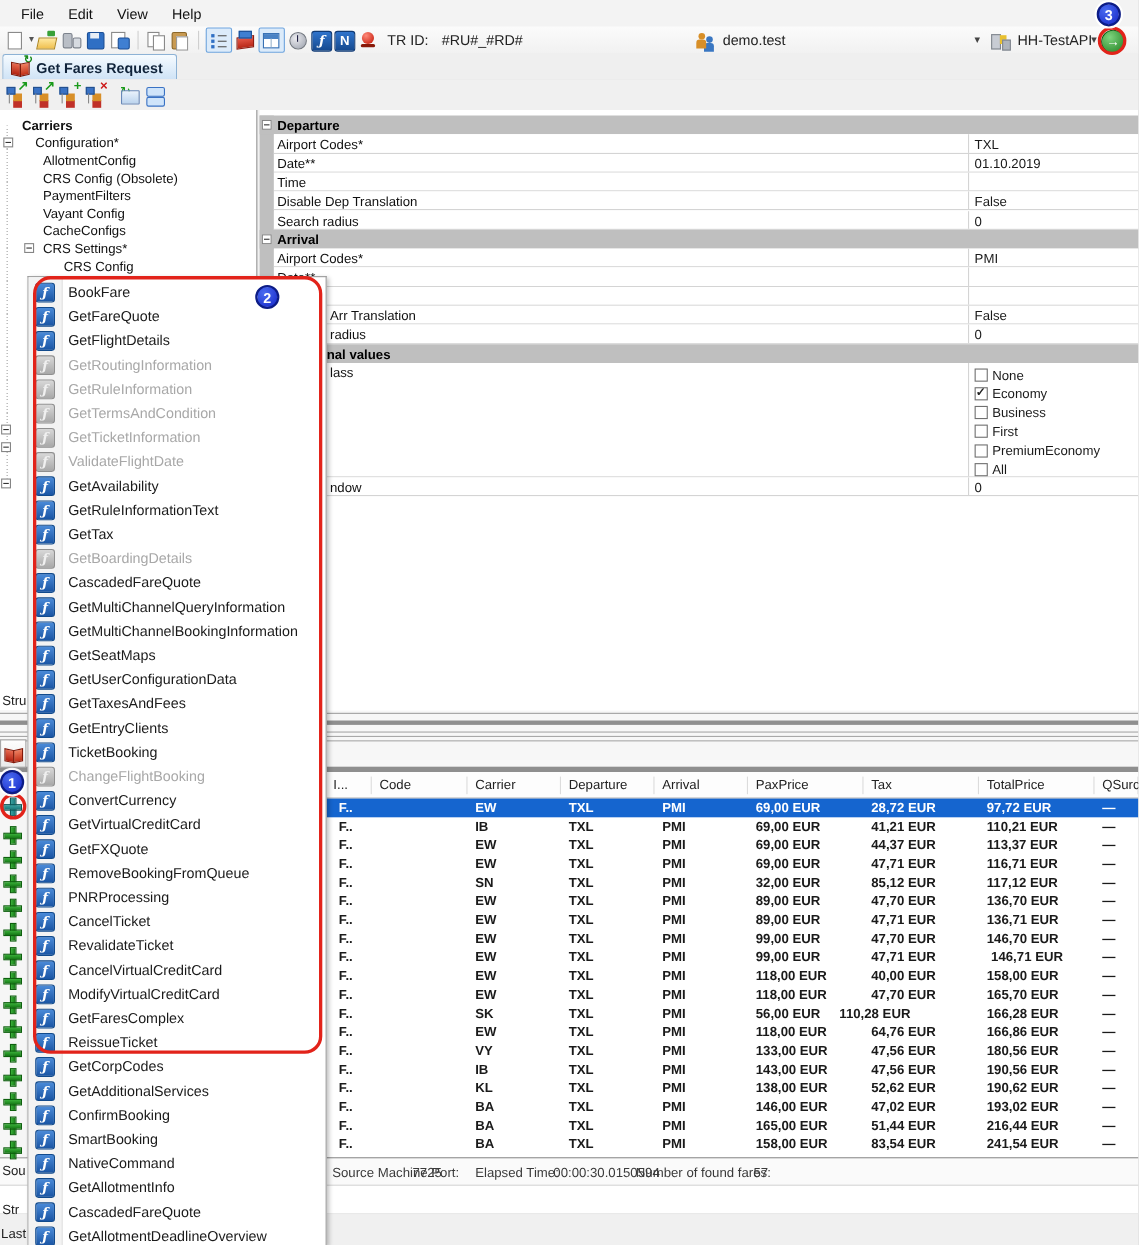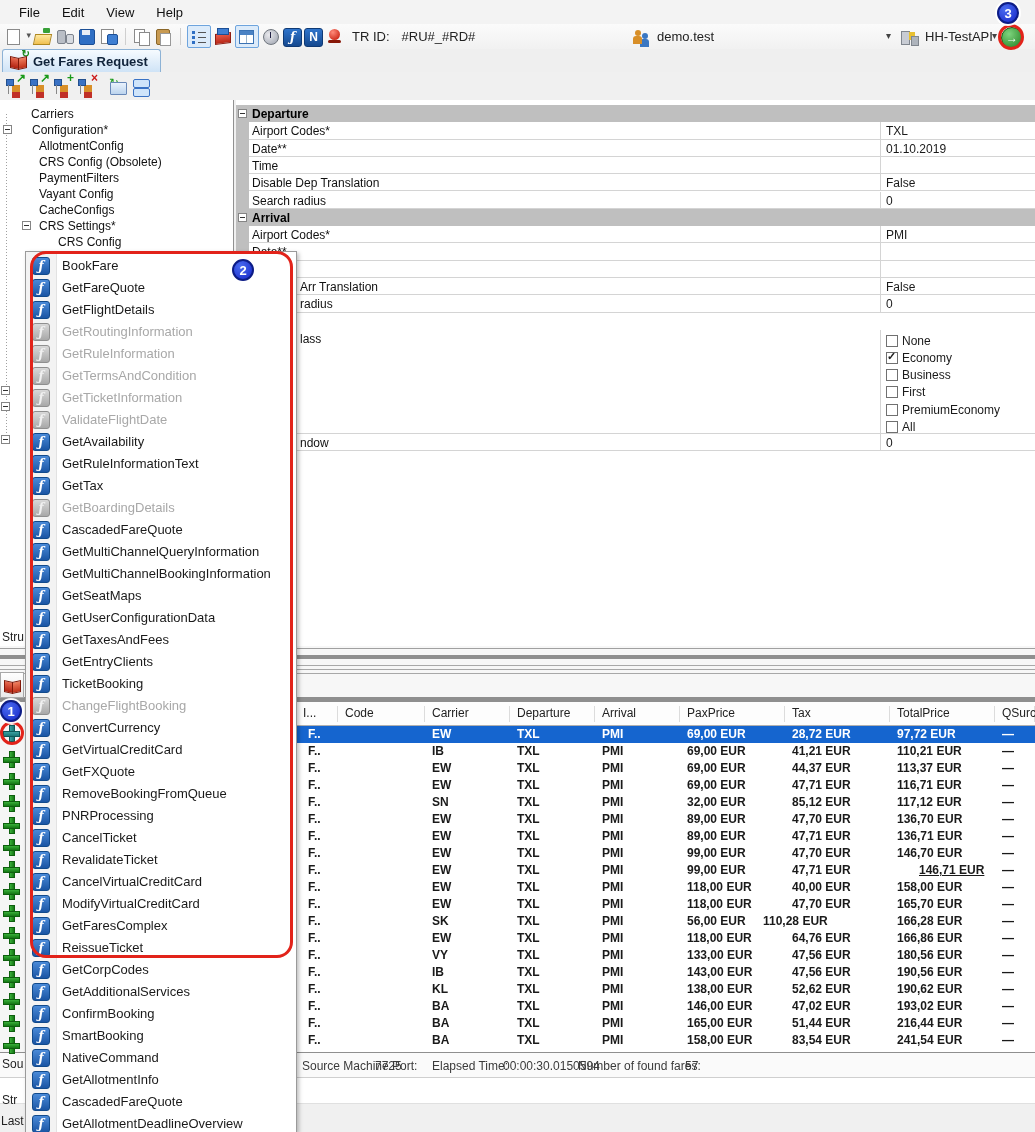--- a/index.html
+++ b/index.html
@@ -227,21 +227,21 @@
       <div class="tico split-view-icon"></div>
     </div>
 
   <div class="rightpanel"></div>
 
   <div class="treepanel" id="treepanel">
     <div class="dotguide"></div>
     <span class="exp" style="left:1px;top:286px;"></span>
     <span class="exp" style="left:1px;top:302px;"></span>
     <span class="exp" style="left:1px;top:335px;"></span>
-  <div class="titem" style="top: 6px; left: 31px;">Carriers</div>
+  <div class="titem" style="top: 6px; left: 20px; font-weight: bold;">Carriers</div>
       <div class="titem" style="top: 22px; left: 32px;">Configuration*</div>
       <span class="exp" style="left: 3px; top: 25px;"></span>
       <div class="titem" style="top: 38px; left: 39px;">AllotmentConfig</div>
       <div class="titem" style="top: 54px; left: 39px;">CRS Config (Obsolete)</div>
       <div class="titem" style="top: 70px; left: 39px;">PaymentFilters</div>
       <div class="titem" style="top: 86px; left: 39px;">Vayant Config</div>
       <div class="titem" style="top: 102px; left: 39px;">CacheConfigs</div>
       <div class="titem" style="top: 118px; left: 39px;">CRS Settings*</div>
       <span class="exp" style="left: 22px; top: 121px;"></span>
       <div class="titem" style="top: 134px; left: 58px;">CRS Config</div>
@@ -289,20 +289,24 @@
         <div class="pg-label"></div>
         <div class="pg-value"></div>
       </div>
       <div class="pg-row" style="top: 173px; height: 17.3px;">
         <div class="pg-label clip">Arr Translation</div>
         <div class="pg-value">False</div>
       </div>
       <div class="pg-row" style="top: 190.3px; height: 17.3px;">
         <div class="pg-label clip">radius</div>
         <div class="pg-value">0</div>
+      </div>
+      <div class="pg-header" style="top: 207.6px;">
+        <span class="exp"></span>
+        <div class="pg-htext clip">nal values</div>
       </div>
       <div class="pg-row" style="top: 224.9px; height: 103.8px;">
         <div class="pg-label clip">lass</div>
         <div class="pg-value">
           <div class="cb-line">
             <span class="cb"></span>
             <div class="cb-lab">None</div>
           </div>
           <div class="cb-line">
             <span class="cb checked"></span>
@@ -442,21 +446,21 @@
         <div class="td" style="left: 699px; width: 40px;">—</div>
       </div>
       <div class="trow" style="top: 160px;">
         <div class="td" style="left: 0px; width: 42px; padding-left: 12px;">F..</div>
         <div class="td" style="left: 42px; width: 87px;"></div>
         <div class="td" style="left: 129px; width: 85px;">EW</div>
         <div class="td" style="left: 214px; width: 85px;">TXL</div>
         <div class="td" style="left: 299px; width: 85px;">PMI</div>
         <div class="td" style="left: 384px; width: 105px;">99,00 EUR</div>
         <div class="td" style="left: 489px; width: 105px;">47,71 EUR</div>
-        <div class="td" style="left: 616px; width: 105px; text-decoration: underline;">146,71 EUR</div>
+        <div class="td" style="left: 598px; width: 105px;">146,71 EUR</div>
         <div class="td" style="left: 699px; width: 40px;">—</div>
       </div>
       <div class="trow" style="top: 177px;">
         <div class="td" style="left: 0px; width: 42px; padding-left: 12px;">F..</div>
         <div class="td" style="left: 42px; width: 87px;"></div>
         <div class="td" style="left: 129px; width: 85px;">EW</div>
         <div class="td" style="left: 214px; width: 85px;">TXL</div>
         <div class="td" style="left: 299px; width: 85px;">PMI</div>
         <div class="td" style="left: 384px; width: 105px;">118,00 EUR</div>
         <div class="td" style="left: 489px; width: 105px;">40,00 EUR</div>

